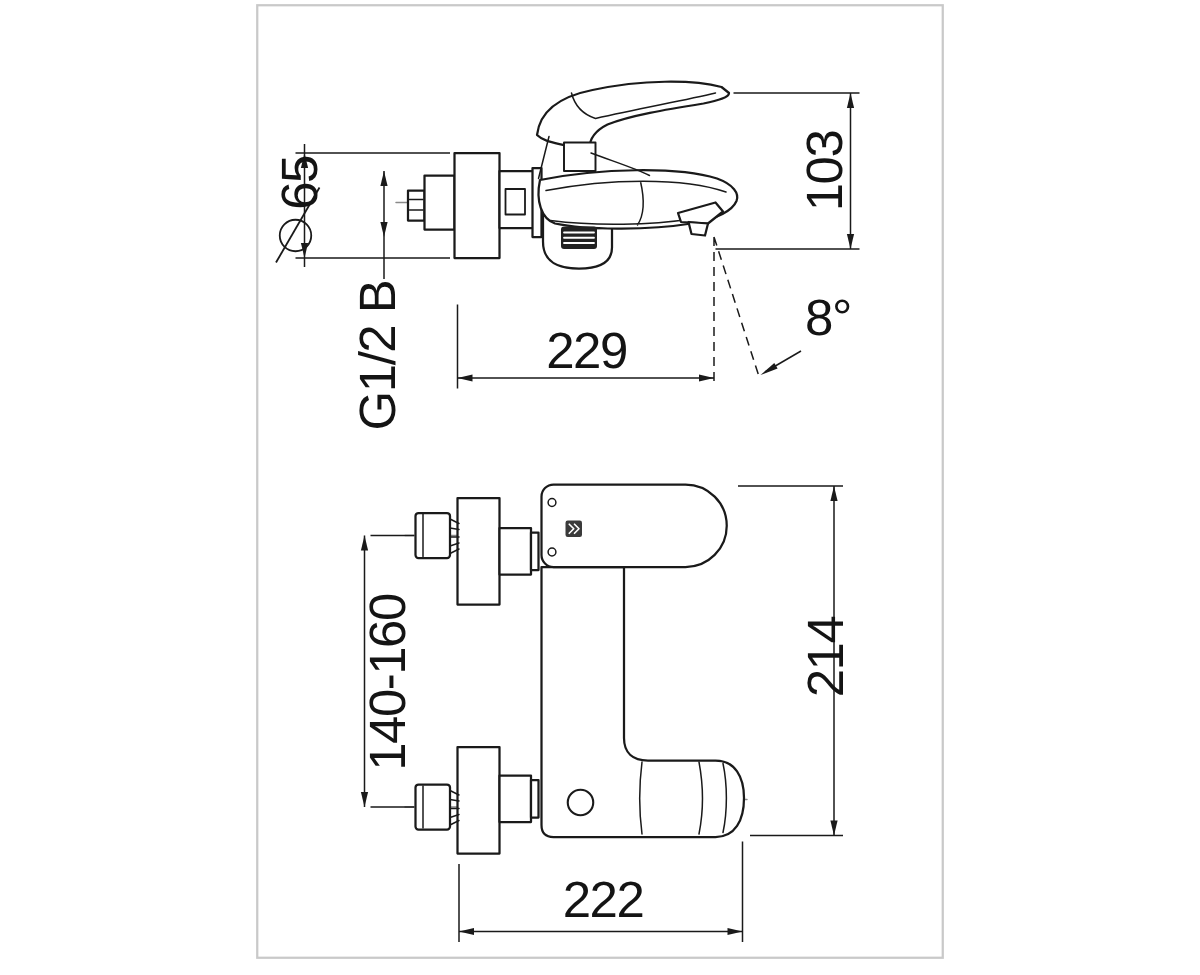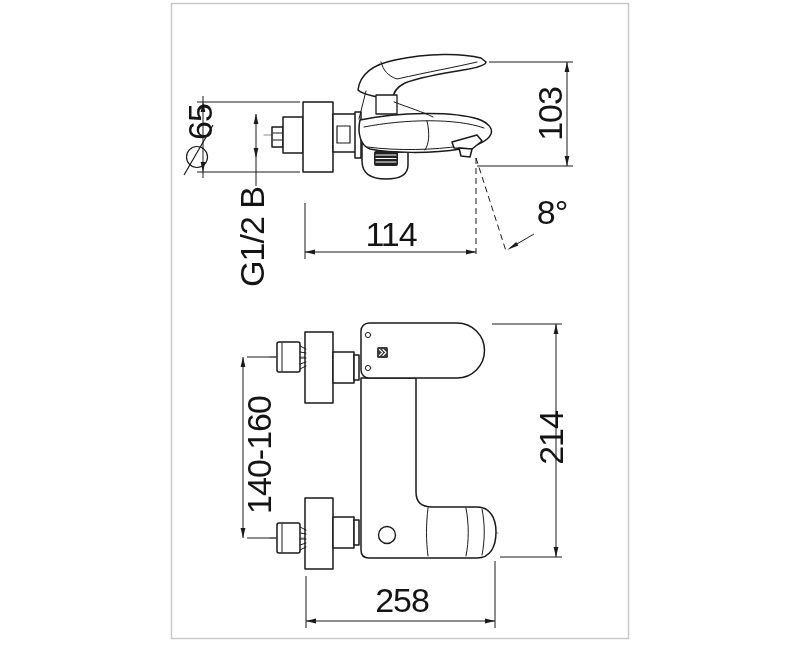--- a/index.html
+++ b/index.html
@@ -124,20 +124,20 @@
     <polygon points="243,538 240.6,528 245.4,528"></polygon>
     <polygon points="556,324 553.6,334 558.4,334"></polygon>
     <polygon points="556,557 553.6,547 558.4,547"></polygon>
     <polygon points="306,621 316,618.6 316,623.4"></polygon>
     <polygon points="495,621 485,618.6 485,623.4"></polygon>
   </g>
 </svg>
 
 <div class="lbl rot" style="left:200px;top:122px">65</div>
 <div class="lbl rot" style="left:252px;top:237px">G1/2 B</div>
-<div class="lbl" style="left:391px;top:234px">114</div>
+<div class="lbl" style="left:391px;top:234px">229</div>
 <div class="lbl rot" style="left:550px;top:114px">103</div>
 <div class="lbl" style="left:552px;top:212px">8°</div>
 <div class="lbl rot" style="left:259px;top:455px">140-160</div>
 <div class="lbl rot" style="left:551px;top:438px">214</div>
-<div class="lbl" style="left:402px;top:600px">258</div>
+<div class="lbl" style="left:402px;top:600px">222</div>
 
 </div>
 
 </body></html>

